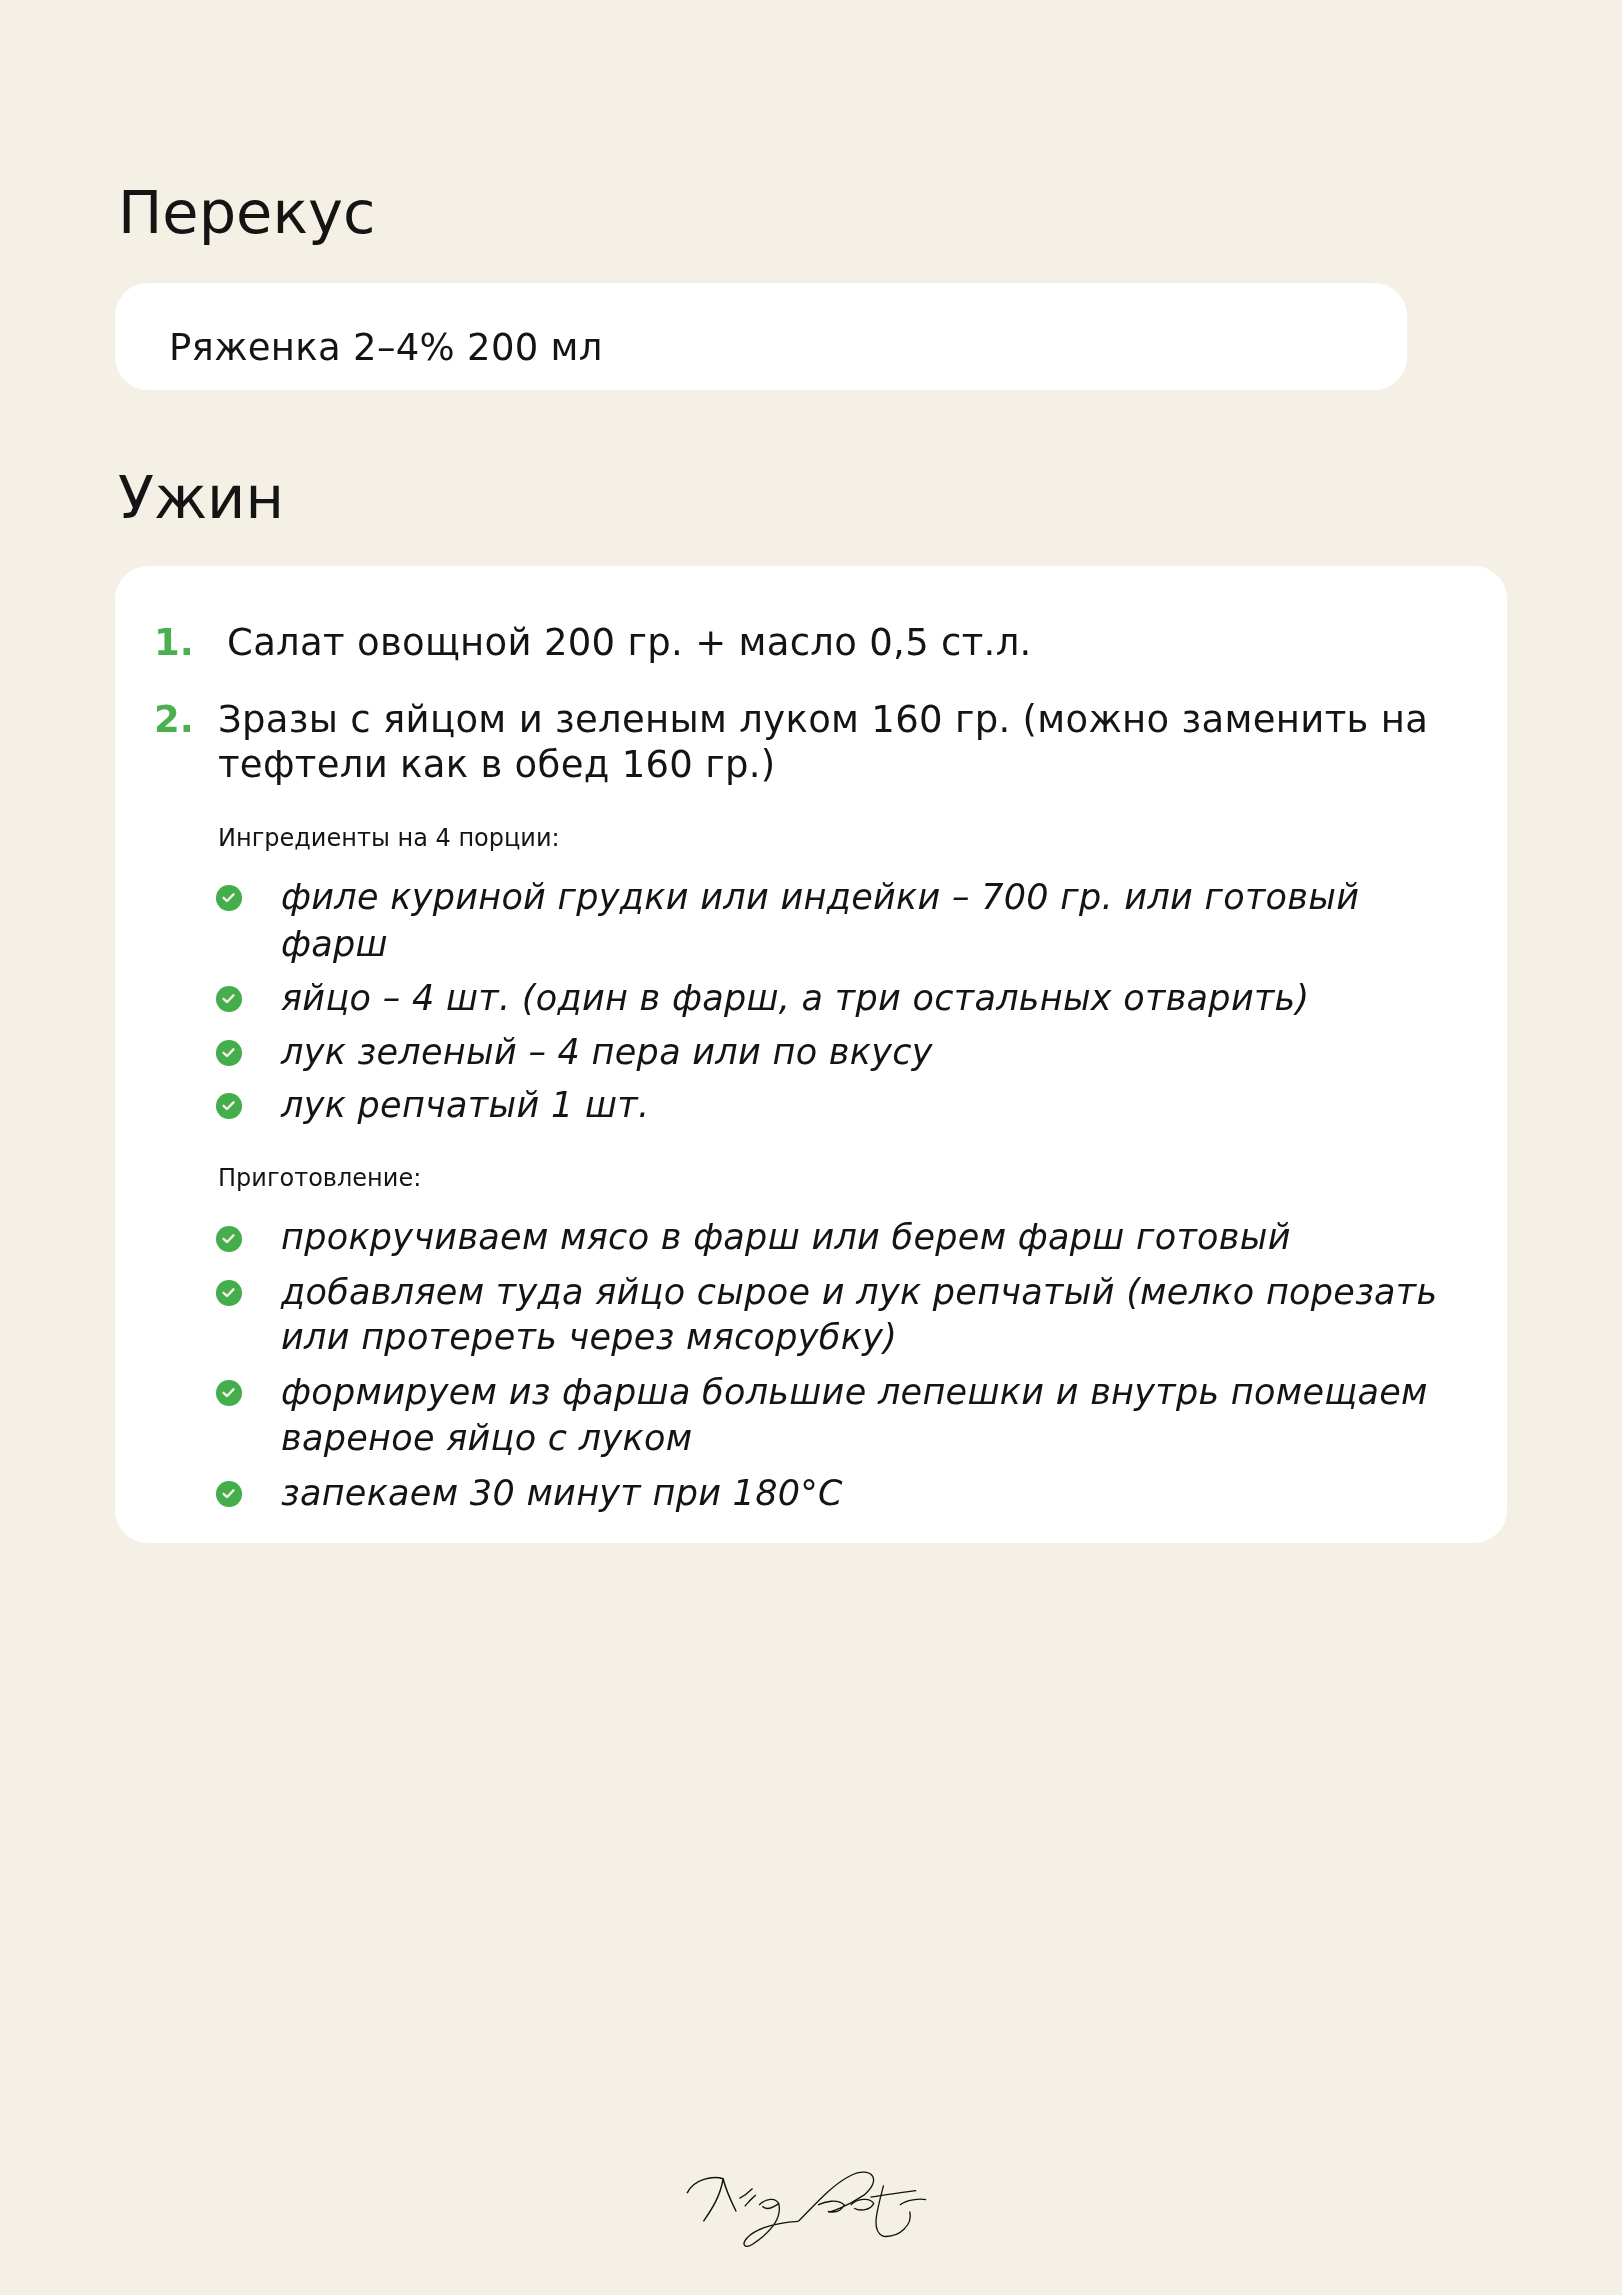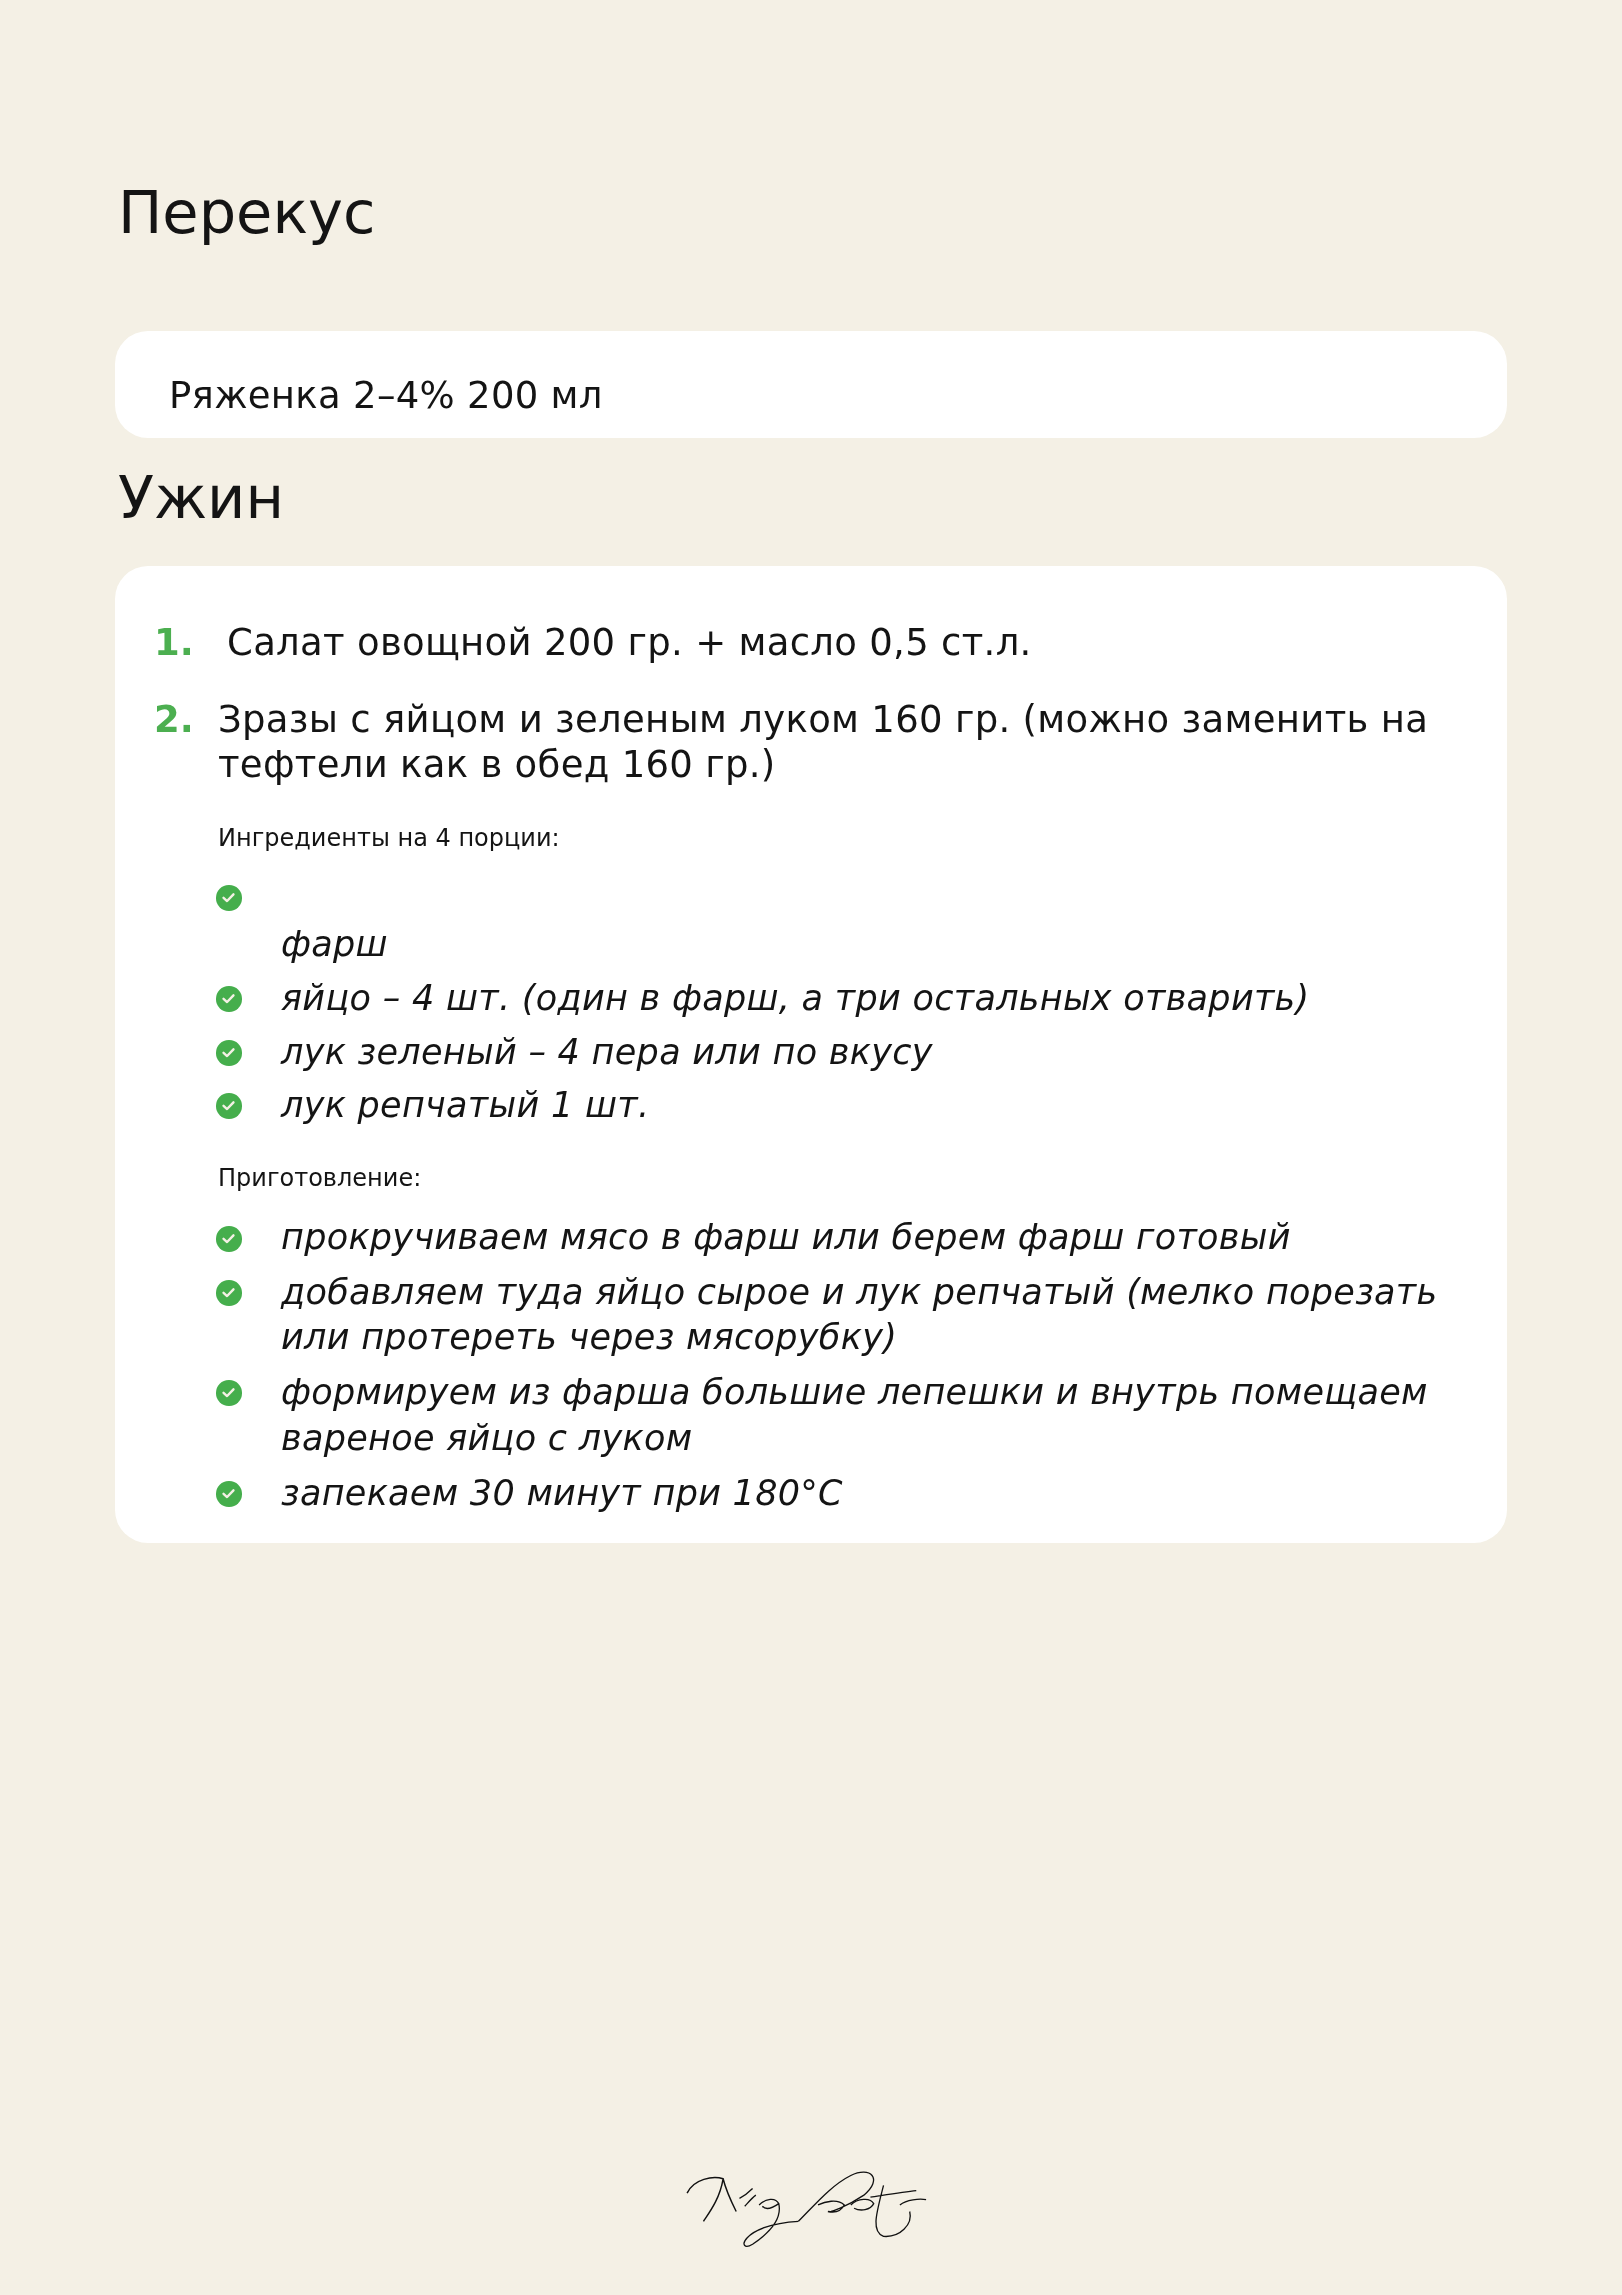--- a/index.html
+++ b/index.html
@@ -56,21 +56,21 @@
   .sig {
     font-family: "DejaVu Serif", serif;
     font-style: italic;
   }
 </style>
 </head>
 <body>
 
 <div class="abs h1" style="left:118px; top:171px;margin-top:12px;">Перекус</div>
 
-<div class="abs card" style="left:115px; top:283px; width:1392px; height:107px;margin-top:48px;">
+<div class="abs card" style="left:115px; top:283px; width:1292px; height:107px;">
   <div class="abs body-text" style="left:54px; top:46px;">Ряженка 2–4% 200 мл</div>
 </div>
 
 <div class="abs h1" style="left:118px; top:468px;">Ужин</div>
 
 <div class="abs card" style="left:115px; top:566px; width:1392px; height:977px;">
 
   <div class="abs num" style="left:39px; top:58px;">1.</div>
   <div class="abs body-text" style="left:112px; top:58px;">Салат овощной 200 гр. + масло 0,5 ст.л.</div>
 
@@ -78,20 +78,21 @@
   <div class="abs body-text" style="left:103px; top:135px;">Зразы с яйцом и зеленым луком 160 гр. (можно заменить на</div>
   <div class="abs body-text" style="left:103px; top:180px;text-align:right;">тефтели как в обед 160 гр.)</div>
 
   <div class="abs sub-h" style="left:103px; top:260px;">Ингредиенты на 4 порции:</div>
 
   <div class="abs check" style="left:101px; top:319px;">
     <svg viewBox="0 0 24 24">
         <path d="M5 12.5 L10 17 L19 7.5" fill="none" stroke="#F4F0E5" stroke-width="3.4" stroke-linecap="round" stroke-linejoin="round"></path>
       </svg>
   </div>
+  <div class="abs ital" style="left:166px; top:314px;">филе куриной грудки или индейки – 700 гр. или готовый</div>
   <div class="abs ital" style="left:166px; top:361px;">фарш</div>
 
   <div class="abs check" style="left:101px; top:420px;">
     <svg viewBox="0 0 24 24">
         <path d="M5 12.5 L10 17 L19 7.5" fill="none" stroke="#F4F0E5" stroke-width="3.4" stroke-linecap="round" stroke-linejoin="round"></path>
       </svg>
   </div>
   <div class="abs ital" style="left:166px; top:415px;">яйцо – 4 шт. (один в фарш, а три остальных отварить)</div>
 
   <div class="abs check" style="left:101px; top:474px;">

